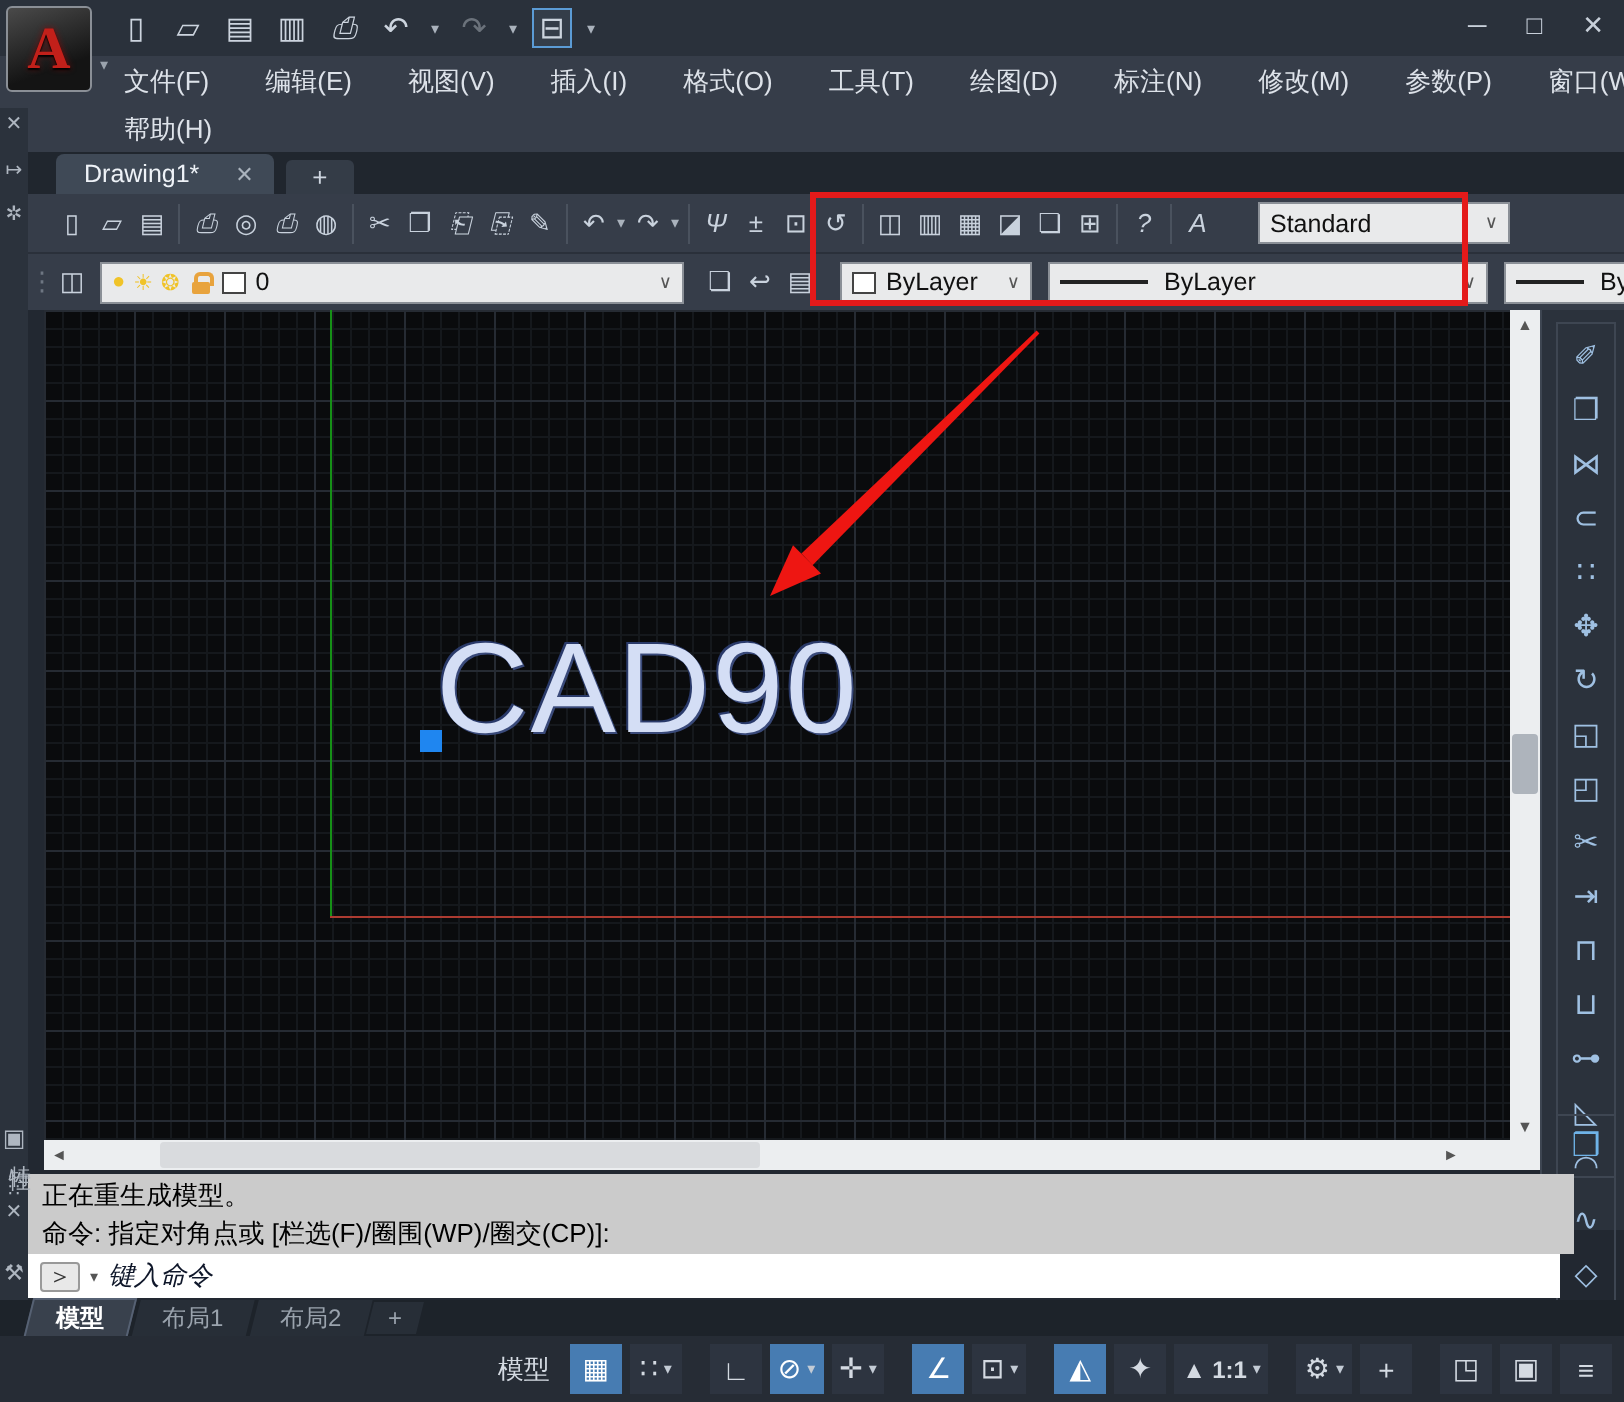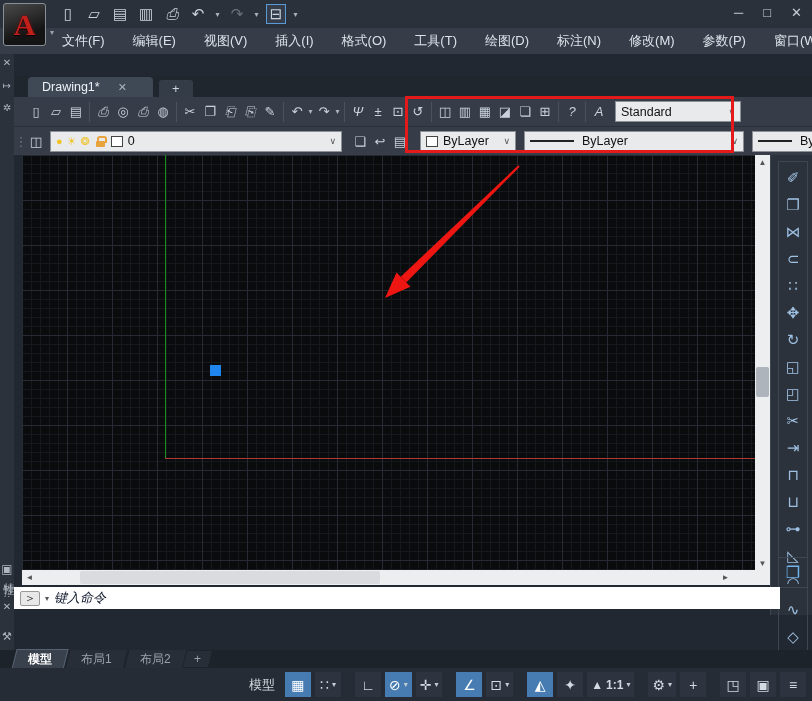--- a/index.html
+++ b/index.html
@@ -29,38 +29,38 @@
   .mitem { color:#dde2e9; font-size:13px; padding:4px 14px; white-space:nowrap; }
   #helprow { position:absolute; left:14px; top:54px; width:798px; height:22px; background:#363d49; display:flex; align-items:center; padding-left:34px; }
 
   
   #leftrail { position:absolute; left:0; top:54px; width:14px; height:596px; background:#2b323c; z-index:5; }
   .railbtn { position:absolute; left:0; width:14px; display:flex; justify-content:center; color:#aeb6c0; font-size:10px; }
   #props-label { position:absolute; left:1px; top:520px; writing-mode:vertical-rl; color:#aeb6c0; font-size:11px; letter-spacing:2px; }
 
   
   #tabrow { position:absolute; left:14px; top:76px; width:798px; height:21px; background:#20262e; display:flex; align-items:flex-end; padding-left:14px; }
-  #doctab { height:20px; background:#3f4956; border-radius:4px 4px 0 0; display:flex; align-items:center; gap:18px; padding:0 26px 0 14px; }
+  #doctab { height:20px; background:#3f4956; border-radius:4px 4px 0 0; display:flex; align-items:center; gap:18px; padding:0 10px 0 14px; }
   #doctab .lbl { color:#eef2f7; font-size:12.5px; }
   #doctab .x { color:#aab3bd; font-size:11px; }
   #tab-add { height:17px; width:34px; margin-left:6px; background:#343c47; border-radius:3px 3px 0 0; color:#cdd5df; display:flex; align-items:center; justify-content:center; font-size:13px; }
 
   
   #tb1 { position:absolute; left:14px; top:97px; width:798px; height:30px; background:#363d49; display:flex; align-items:center; padding-left:12px; border-bottom:1px solid #2a303a; }
   #tb2 { position:absolute; left:14px; top:127px; width:798px; height:28px; background:#363d49; display:flex; align-items:center; padding-left:2px; overflow:hidden; }
   .tbtn { width:20px; height:24px; display:flex; align-items:center; justify-content:center; color:#c9d2dd; font-size:13px; flex:none; }
   .sep { width:1px; height:20px; background:#4a525e; margin:0 3px; flex:none; }
   .combo { background:#e9eaeb; border:1px solid #8b9097; height:21px; display:flex; align-items:center; font-size:12.5px; color:#111; padding:0 5px; flex:none; }
   .combo .chev { margin-left:auto; color:#555; font-size:9px; padding-left:6px; }
   .swatch { width:12px; height:11px; background:#fff; border:1px solid #444; margin-right:5px; flex:none; }
   .ltline { width:44px; height:2px; background:#222; margin-right:8px; flex:none; }
   .lk { position:relative; width:9px; height:6px; background:#e8a33d; border-radius:1px; margin:5px 6px 0 2px; flex:none; }
   .lk::before { content:""; position:absolute; top:-5px; left:1px; width:6px; height:5px; border:2px solid #e8a33d; border-bottom:none; border-radius:3px 3px 0 0; }
   .lyr-ico { font-size:11px; color:#f0c328; margin-right:4px; flex:none; }
-  #standard-combo { width:126px; margin-left:6px; }
+  #standard-combo { width:126px; margin-left:20px; }
   #layer-combo { width:292px; margin-left:4px; }
   #color-combo { width:96px; margin-left:10px; }
   #lt-combo { width:220px; margin-left:8px; }
   #lw-combo { width:78px; margin-left:8px; overflow:hidden; }
 
   
   #redrect { position:absolute; left:405px; top:96px; width:329px; height:57px; border:3px solid #e41a1a; z-index:60; pointer-events:none; }
 
   
   #canvas { position:absolute; left:22px; top:155px; width:733px; height:415px; background-color:#0a0b0d; overflow:hidden;
@@ -169,20 +169,23 @@
     <span class="mitem">插入(I)</span>
     <span class="mitem">格式(O)</span>
     <span class="mitem">工具(T)</span>
     <span class="mitem">绘图(D)</span>
     <span class="mitem">标注(N)</span>
     <span class="mitem">修改(M)</span>
     <span class="mitem">参数(P)</span>
     <span class="mitem">窗口(W)</span>
 
   </div>
+  <div id="helprow">
+    <span class="mitem">帮助(H)</span>
+  </div>
 
   <div id="leftrail">
     <span class="railbtn" style="top:3px">✕</span>
     <span class="railbtn" style="top:26px">↦</span>
     <span class="railbtn" style="top:48px">✲</span>
     <span id="props-label">特性</span>
     <span class="railbtn" style="top:508px;font-size:12px">▣</span>
     <span class="railbtn" style="top:536px;font-size:9px">∷</span>
     <span class="railbtn" style="top:547px">✕</span>
     <span class="railbtn" style="top:576px;font-size:11px">⚒</span>
@@ -334,20 +337,21 @@
       <span class="ltline" style="width:34px"></span>
       <span>ByLa</span>
     </div>
   </div>
 
   <div id="redrect"></div>
 
   <div id="canvas">
     <div id="yaxis"></div>
     <div id="xaxis"></div>
+    <div id="cadtext">CAD90</div>
     <div id="grip"></div>
     <svg id="arrow" width="733" height="415" viewBox="0 0 733 415">
       <polygon points="496.3,10.3 497.7,11.7 384.3,127.6 378.7,121.8" fill="#ee1612"></polygon>
       <polygon points="363,143 374.5,117.6 388.5,131.8" fill="#ee1612"></polygon>
     </svg>
   </div>
 
   <div id="vscroll">
     <span class="arr" style="top:0">▲</span>
     <div id="vthumb"></div>
@@ -416,20 +420,24 @@
       <span class="rbtn">
           <i>◇</i>
         </span>
     </div>
     <div id="rb-extra">
         <i>❒</i>
       </div>
   </div>
 
   <div id="cmd">
+    <div id="cmd-hist">
+      <div>正在重生成模型。</div>
+      <div>命令: 指定对角点或 [栏选(F)/圈围(WP)/圈交(CP)]:</div>
+    </div>
     <div id="cmd-input">
       <span class="pr">＞</span>
       <span class="pc">▾</span>
       <span class="ph">键入命令</span>
     </div>
   </div>
 
   <div id="ltabs">
     <span class="ltab active"><span>模型</span></span>
     <span class="ltab"><span>布局1</span></span>

